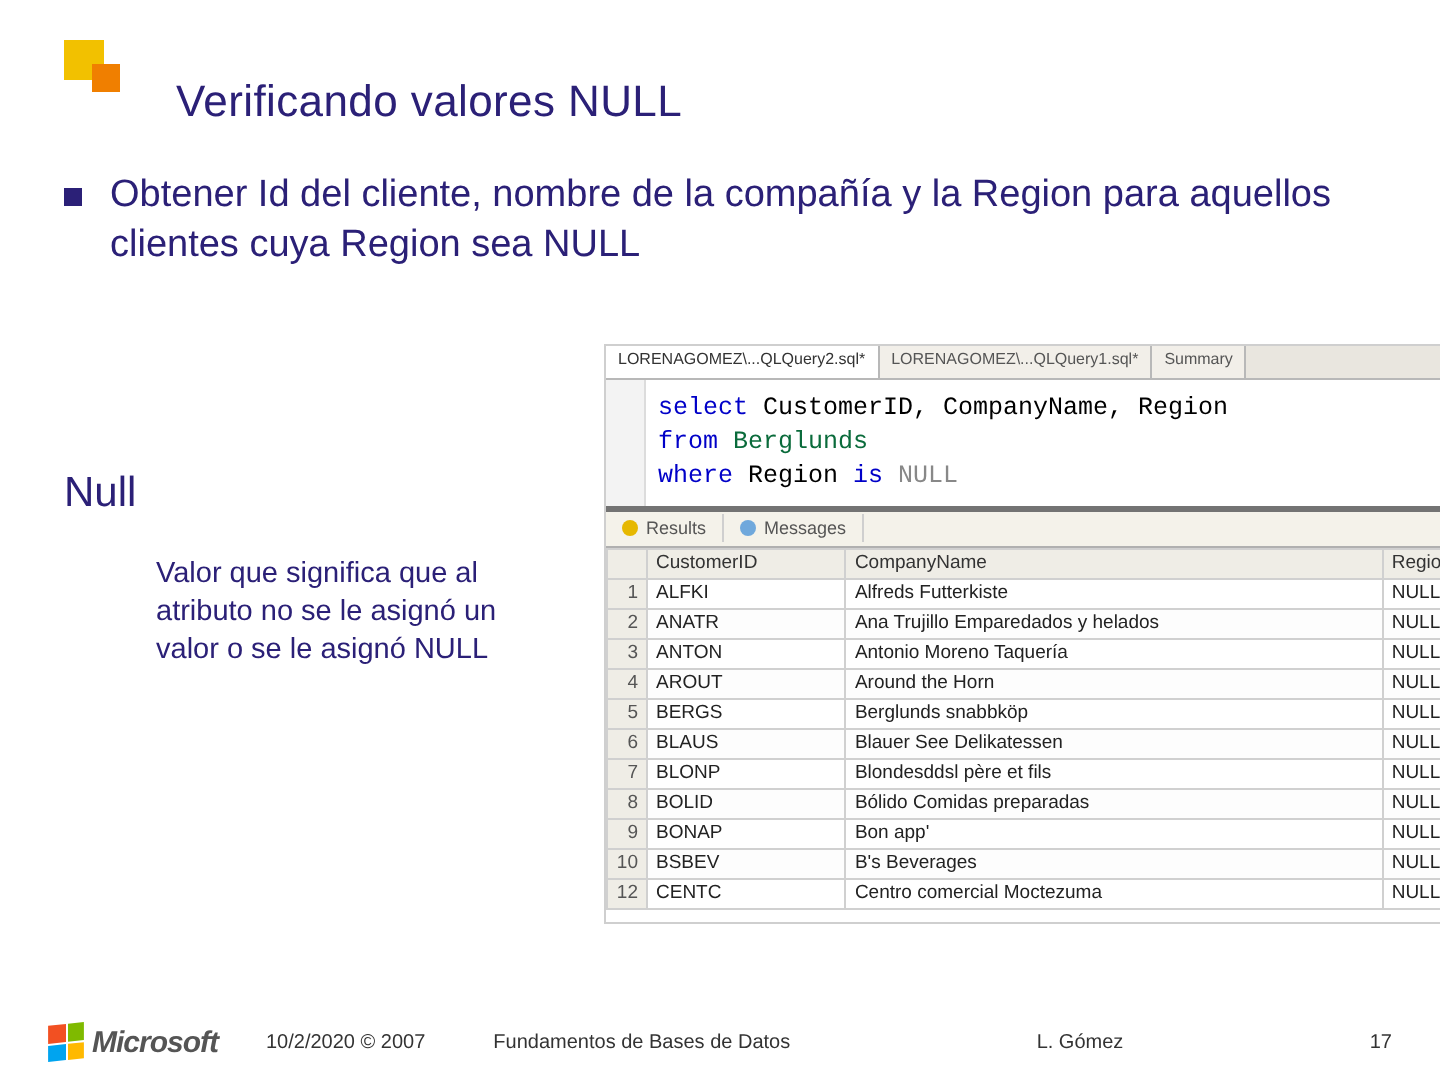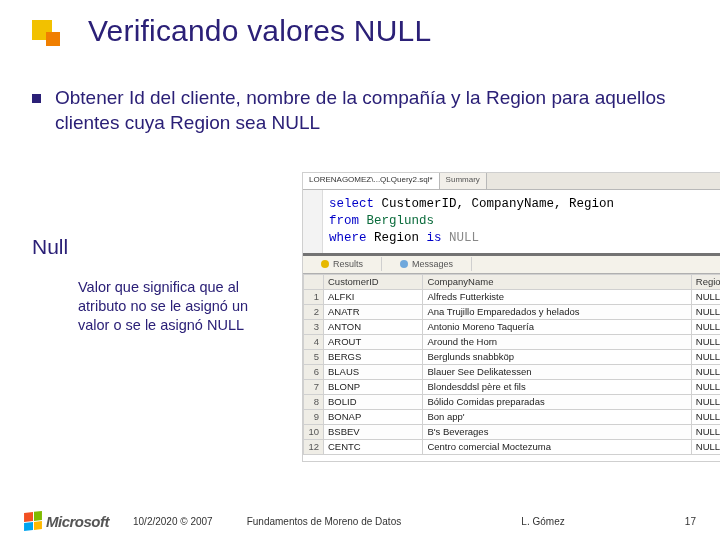--- a/index.html
+++ b/index.html
@@ -25,25 +25,26 @@
     position: absolute;
     left: 0; top: 6px;
   }
   .title-square-orange {
     width: 14px; height: 14px;
     background: #f07f00;
     position: absolute;
     left: 14px; top: 18px;
   }
   .title-text {
-    font-size: 30px;
+    font-size: 22px;
     font-weight: 400;
     color: #2b2077;
     margin-left: 56px;
     letter-spacing: 0.2px;
+    margin-top: 24px;
   }
   .bullet-block {
     position: absolute;
     top: 86px;
     left: 32px;
     right: 40px;
     display: flex;
     align-items: flex-start;
   }
   .bullet-sq {
@@ -123,21 +124,21 @@
     display: flex;
     height: 18px;
     border-bottom: 1px solid #b0b0b0;
     font-size: 9px;
     background: #f4f2ea;
     align-items: center;
   }
   .restab {
     display: flex; align-items: center;
     gap: 4px;
-    padding: 2px 18px;
+    padding: 2px 8px;
     border-right: 1px solid #cfcfcf;
     color: #555;
   }
   .restab .dot { width: 8px; height: 8px; border-radius: 50%; background: #e6b800; }
   .restab.msg .dot { background: #6fa8dc; }
   .grid {
     width: 100%;
     border-collapse: collapse;
     font-size: 9.5px;
     color: #222;
@@ -211,20 +212,21 @@
   <div class="bullet-sq"></div>
   <div class="bullet-text">Obtener Id del cliente, nombre de la compañía y la Region para aquellos clientes cuya Region sea NULL</div>
 </div>
 
 <div class="null-heading">Null</div>
 <div class="null-def">Valor que significa que al atributo no se le asignó un valor o se le asignó NULL</div>
 
 <div class="code-panel">
   <div class="tabbar">
     <div class="tab active">LORENAGOMEZ\...QLQuery2.sql*</div>
+    <div class="tab">LORENAGOMEZ\...QLQuery1.sql*</div>
     <div class="tab">Summary</div>
   </div>
   <div class="sql">
     <div class="gutter"></div>
     <div><span class="kw">select</span><span> CustomerID, CompanyName, Region</span></div>
     <div><span class="kw">from</span><span class="tk"> Berglunds</span></div>
     <div><span class="kw">where</span><span> Region </span><span class="kw">is</span><span class="op"> NULL</span></div>
   </div>
   <div class="restabs">
     <div class="restab">
@@ -320,16 +322,16 @@
   <div class="mslogo">
     <div class="flag">
         <span></span>
         <span></span>
         <span></span>
         <span></span>
       </div>
     <span class="txt">Microsoft</span>
   </div>
   <span class="fdate">10/2/2020 © 2007</span>
-  <span class="fcourse">Fundamentos de Moreno de Datos</span>
+  <span class="fcourse">Fundamentos de Bases de Datos</span>
   <span class="fauth">L. Gómez</span>
   <span class="fpage">17</span>
 </div>
 
 </body></html>

